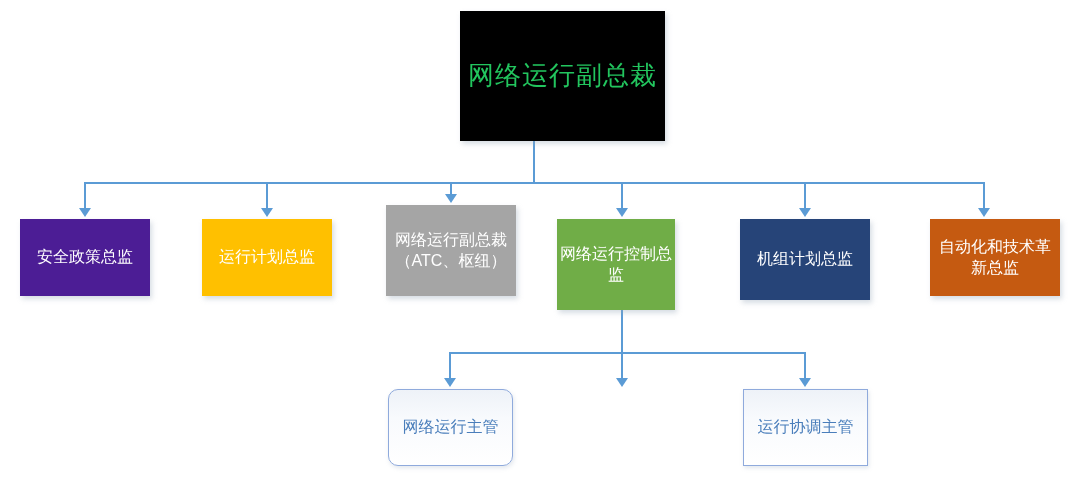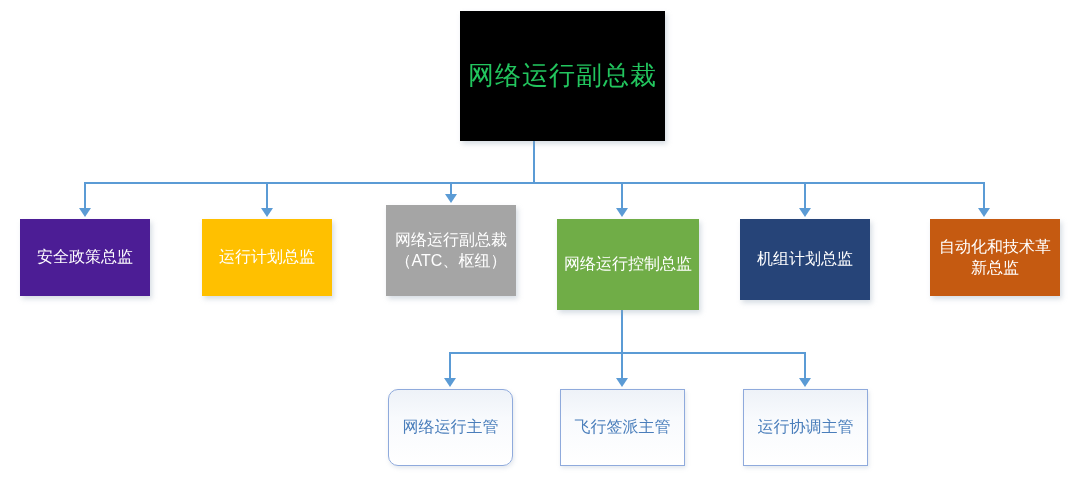--- a/index.html
+++ b/index.html
@@ -119,37 +119,34 @@
 
   <div class="node lvl2" style="left:202px; top:219px; width:130px; height:77px; background:#FFC000;">
     <span class="node-label">运行计划总监</span>
   </div>
 
   <div class="node lvl2" style="left:386px; top:205px; width:130px; height:91px; background:#A5A5A5;">
     <span class="node-label">网络运行副总裁
 （ATC、枢纽）</span>
   </div>
 
-  <div class="node lvl2" style="left:557px; top:219px; width:142px; height:91px; background:#70AD47;">
+  <div class="node lvl2" style="left:557px; top:219px; width:118px; height:91px; background:#70AD47;">
     <span class="node-label">网络运行控制总监</span>
   </div>
 
   <div class="node lvl2" style="left:740px; top:219px; width:130px; height:81px; background:#264478;">
     <span class="node-label">机组计划总监</span>
   </div>
 
   <div class="node lvl2" style="left:930px; top:219px; width:130px; height:77px; background:#C55A11;justify-content:flex-end;">
     <span class="node-label">自动化和技术革新总监</span>
   </div>
 
   <div class="node lvl3" style="left:388px; top:389px; width:125px; height:77px;border-radius:10px;">
     <span class="node-label">网络运行主管</span>
   </div>
 
-  <div class="node lvl3" style="left:560px; top:389px; width:125px; height:77px;">
-    <span class="node-label">飞行签派主管</span>
-  </div>
 
   <div class="node lvl3" style="left:743px; top:389px; width:125px; height:77px;">
     <span class="node-label">运行协调主管</span>
   </div>
 
 </div>
 
 </body></html>

